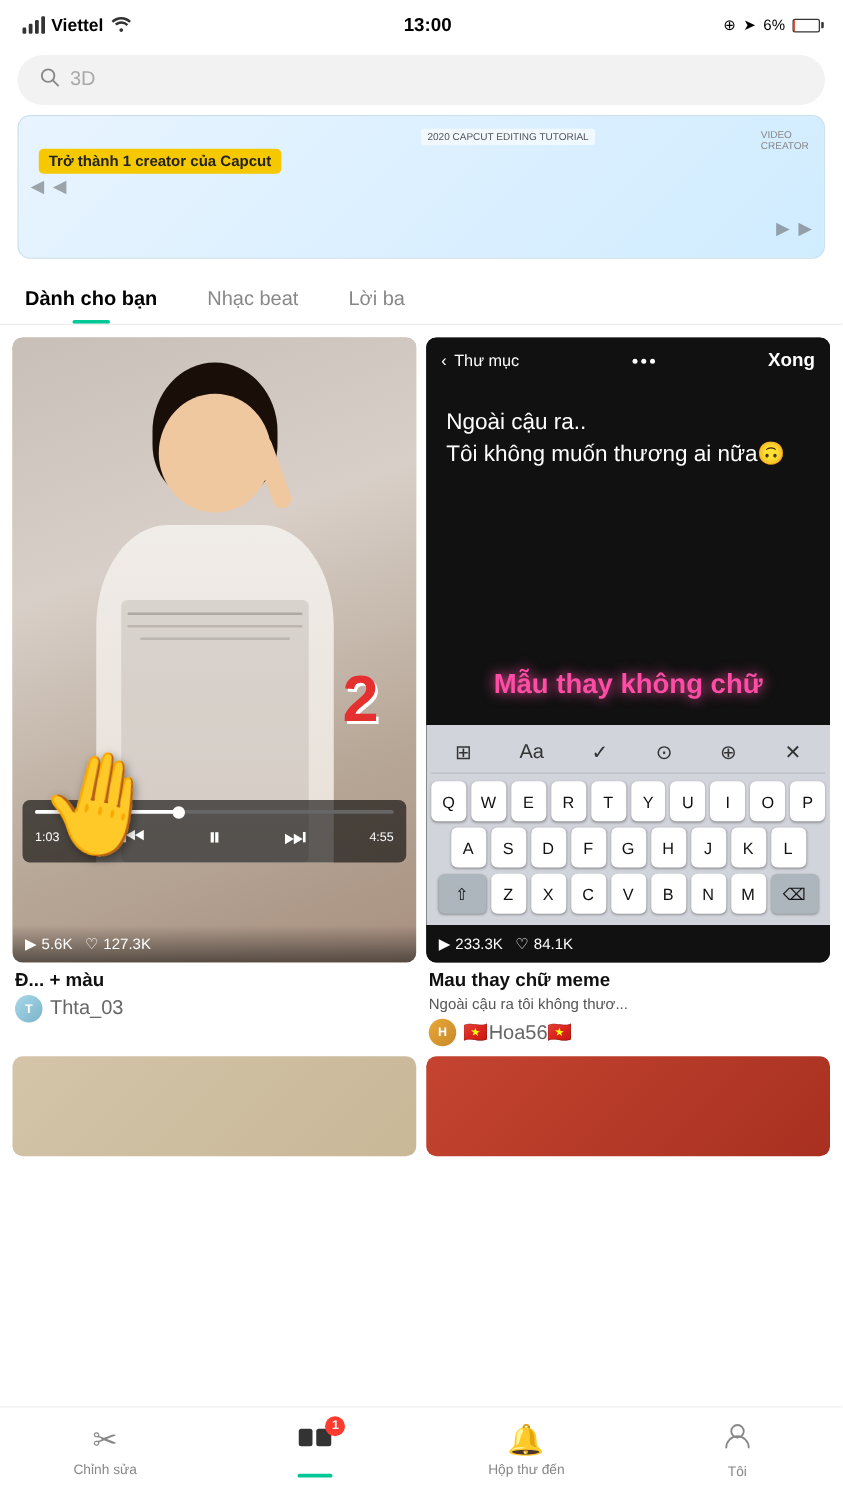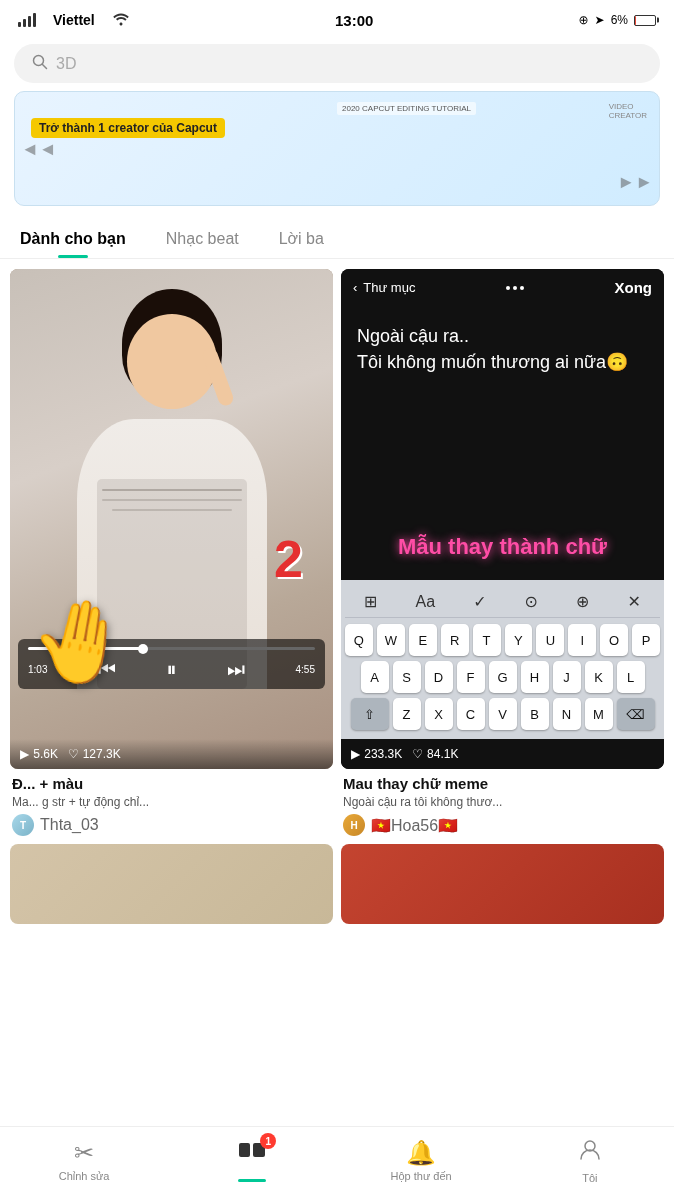--- a/index.html
+++ b/index.html
@@ -14,21 +14,21 @@
 
     
     .status-bar {
       display: flex;
       justify-content: space-between;
       align-items: center;
       padding: 8px 18px 4px 18px;
       background: #fff;
       height: 36px;
     }
-    .status-left { display: flex; align-items: center; gap: 17px; font-size: 14px; font-weight: 600; }
+    .status-left { display: flex; align-items: center; gap: 5px; font-size: 14px; font-weight: 600; }
     .status-center { font-size: 15px; font-weight: 600; }
     .status-right { display: flex; align-items: center; gap: 6px; font-size: 12px; }
     .battery {
       display: inline-flex; align-items: center;
     }
     .battery-body {
       width: 22px; height: 11px; border: 1.5px solid #333; border-radius: 2px; position: relative;
     }
     .battery-body::after {
       content: ''; position: absolute; right: -4px; top: 50%; transform: translateY(-50%);
@@ -525,21 +525,20 @@
           <span>♡</span>
           <span>127.3K</span>
         </div>
       </div>
 
       <div class="hand-cursor">🤚</div>
     </div>
 
     <div class="card-info">
       <div class="card-title">Đ... + màu</div>
-      <div class="card-desc">Ma... g str + tự động chỉ...</div>
       <div class="card-author">
         <div class="author-avatar">T</div>
         <span class="author-name">Thta_03</span>
       </div>
     </div>
   </div>
 
   <div>
     <div class="video-card card-right">
       <div class="card-right-content">
@@ -555,21 +554,21 @@
             <div class="header-dot"></div>
           </div>
           <span class="close-btn">Xong</span>
         </div>
 
         <div class="card-text-area">
           <div class="card-text-line1">Ngoài cậu ra..</div>
           <div class="card-text-line2">Tôi không muốn thương ai nữa🙃</div>
         </div>
 
-        <div class="card-pink-text">Mẫu thay thành chữ</div>
+        <div class="card-pink-text">Mẫu thay không chữ</div>
 
         <div class="keyboard-area">
           <div class="kb-toolbar">
             <span class="kb-tool">⊞</span>
             <span class="kb-tool">Aa</span>
             <span class="kb-tool">✓</span>
             <span class="kb-tool">⊙</span>
             <span class="kb-tool">⊕</span>
             <span class="kb-tool">✕</span>
           </div>

